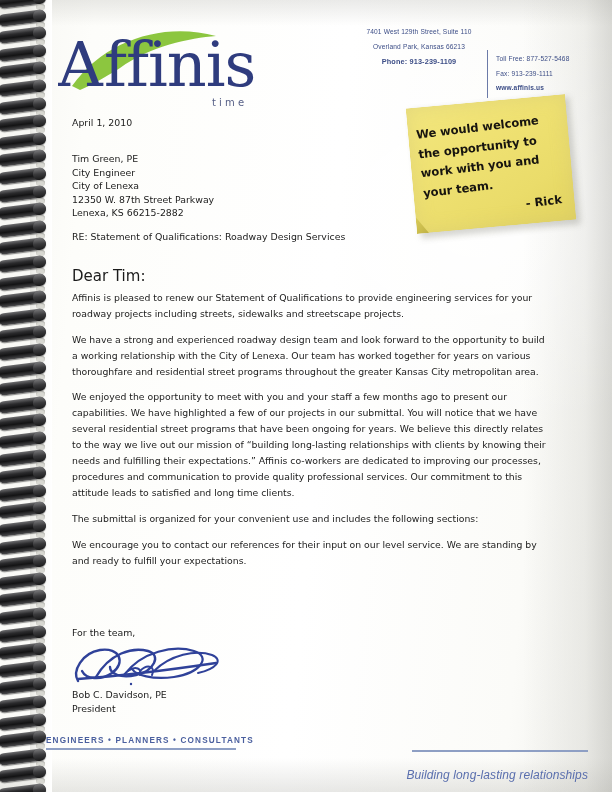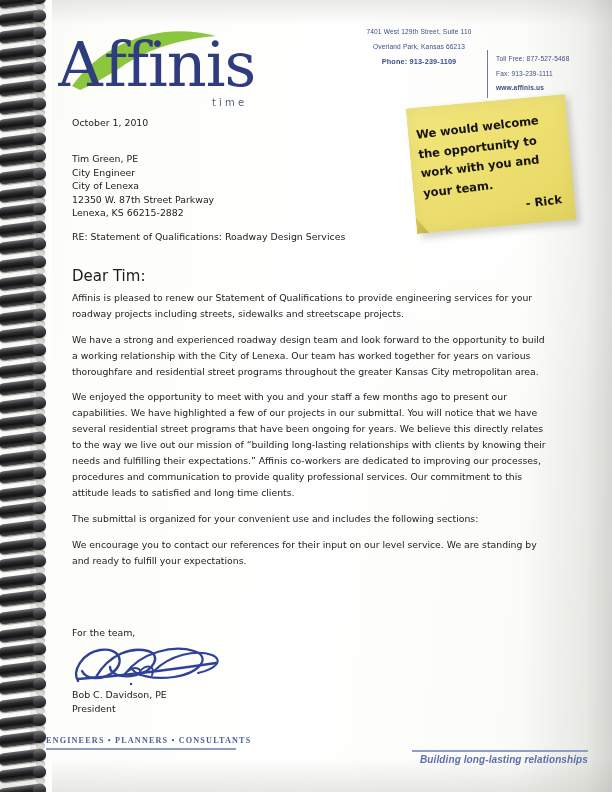--- a/index.html
+++ b/index.html
@@ -226,21 +226,21 @@
   }
 
   
   .footer-left {
     position: absolute;
     left: 46px;
     top: 736px;
     width: 200px;
   }
   .footer-tag {
-    font-family: Liberation Serif, serif;
+    font-family: Liberation Sans, sans-serif;
     font-size: 8.2px;
     font-weight: bold;
     letter-spacing: 1.15px;
     color: #4a5f9e;
     white-space: nowrap;
   }
   .footer-rule-left {
     margin-top: 3px;
     height: 2px;
     width: 190px;
@@ -253,25 +253,25 @@
     width: 200px;
     text-align: right;
   }
   .footer-rule-right {
     height: 2px;
     width: 176px;
     margin-left: auto;
     background: #8e9fc4;
   }
   .footer-slogan {
-    margin-top: 2px;
+    margin-top: 16px;
     font-family: "Liberation Sans", sans-serif;
     font-style: italic;
-    font-size: 10px;
-    font-weight: bold;
+    font-size: 12px;
+    font-weight: normal;
     color: #5a6fae;
     letter-spacing: 0.1px;
     white-space: nowrap;
   }
 
   
   .sticky {
     position: absolute;
     left: 411px;
     top: 101px;
@@ -452,21 +452,21 @@
   </div>
   <div class="addr-div"></div>
   <div class="addr-right">
     <div>Toll Free: 877-527-5468</div>
     <div>Fax: 913-239-1111</div>
     <div class="web">www.affinis.us</div>
   </div>
 </div>
 
 <div class="doc">
-  <div class="date">October 1, 2010</div>
+  <div class="date">April 1, 2010</div>
 
   <div class="recipient">
     <div>Tim Green, PE</div>
     <div>City Engineer</div>
     <div>City of Lenexa</div>
     <div>12350 W. 87th Street Parkway</div>
     <div>Lenexa, KS 66215-2882</div>
   </div>
 
   <div class="subject">RE: Statement of Qualifications: Roadway Design Services</div>

